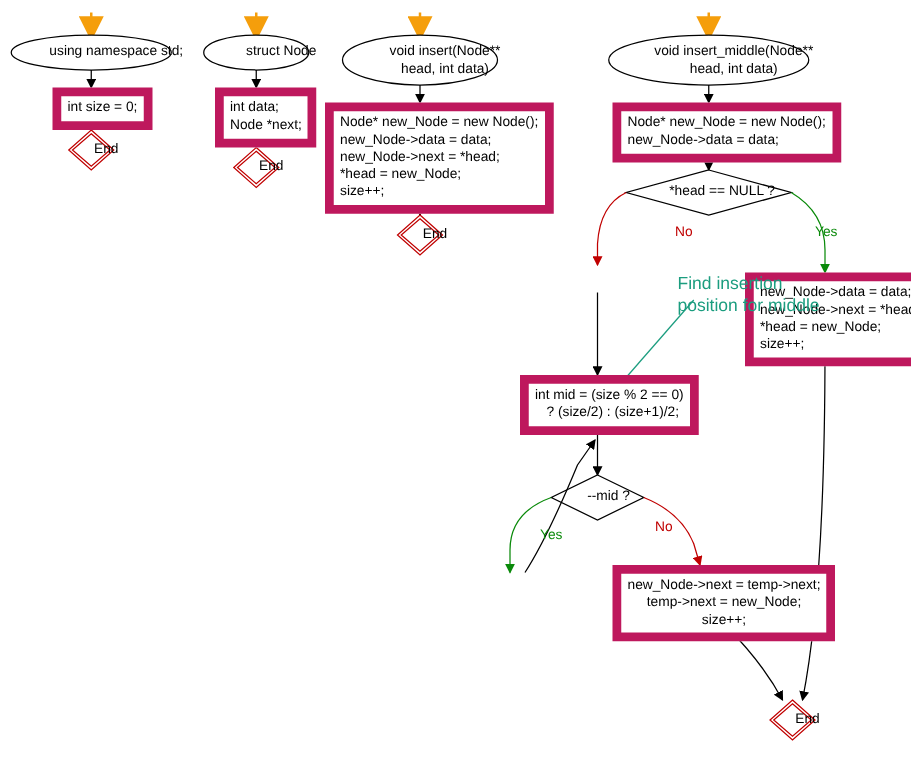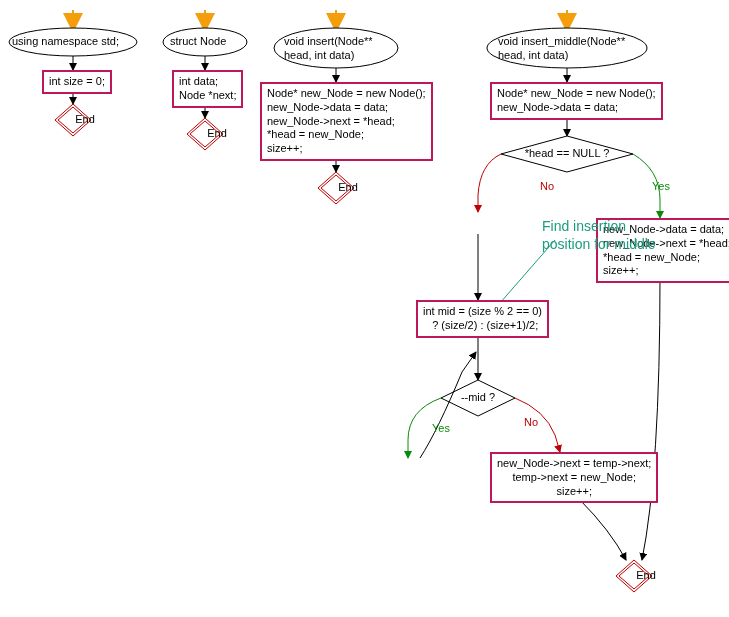--- a/index.html
+++ b/index.html
@@ -20,35 +20,37 @@
   }
   svg {
     position: absolute;
     left: 0;
     top: 0;
     width: 729px;
     height: 617px;
   }
   .box {
     position: absolute;
-    border: 2px solid #be185d;
+    border: 7px solid #be185d;
     background: #fff;
     padding: 3px 5px;
     line-height: 1.25;
     white-space: pre;
     text-align: left;
   }
   .decision-text {
     position: absolute;
+    text-align: right;
+    line-height: 1.25;
+  }
+  .terminal-text {
+    position: absolute;
     text-align: center;
     line-height: 1.25;
-  }
-  .terminal-text {
-    position: absolute;
-    line-height: 1.25;
+    margin-left: 20px;
   }
   .end-text {
     position: absolute;
     text-align: center;
     margin-left: 12px;
   }
   .elabel {
     position: absolute;
     font-size: 11px;
   }

